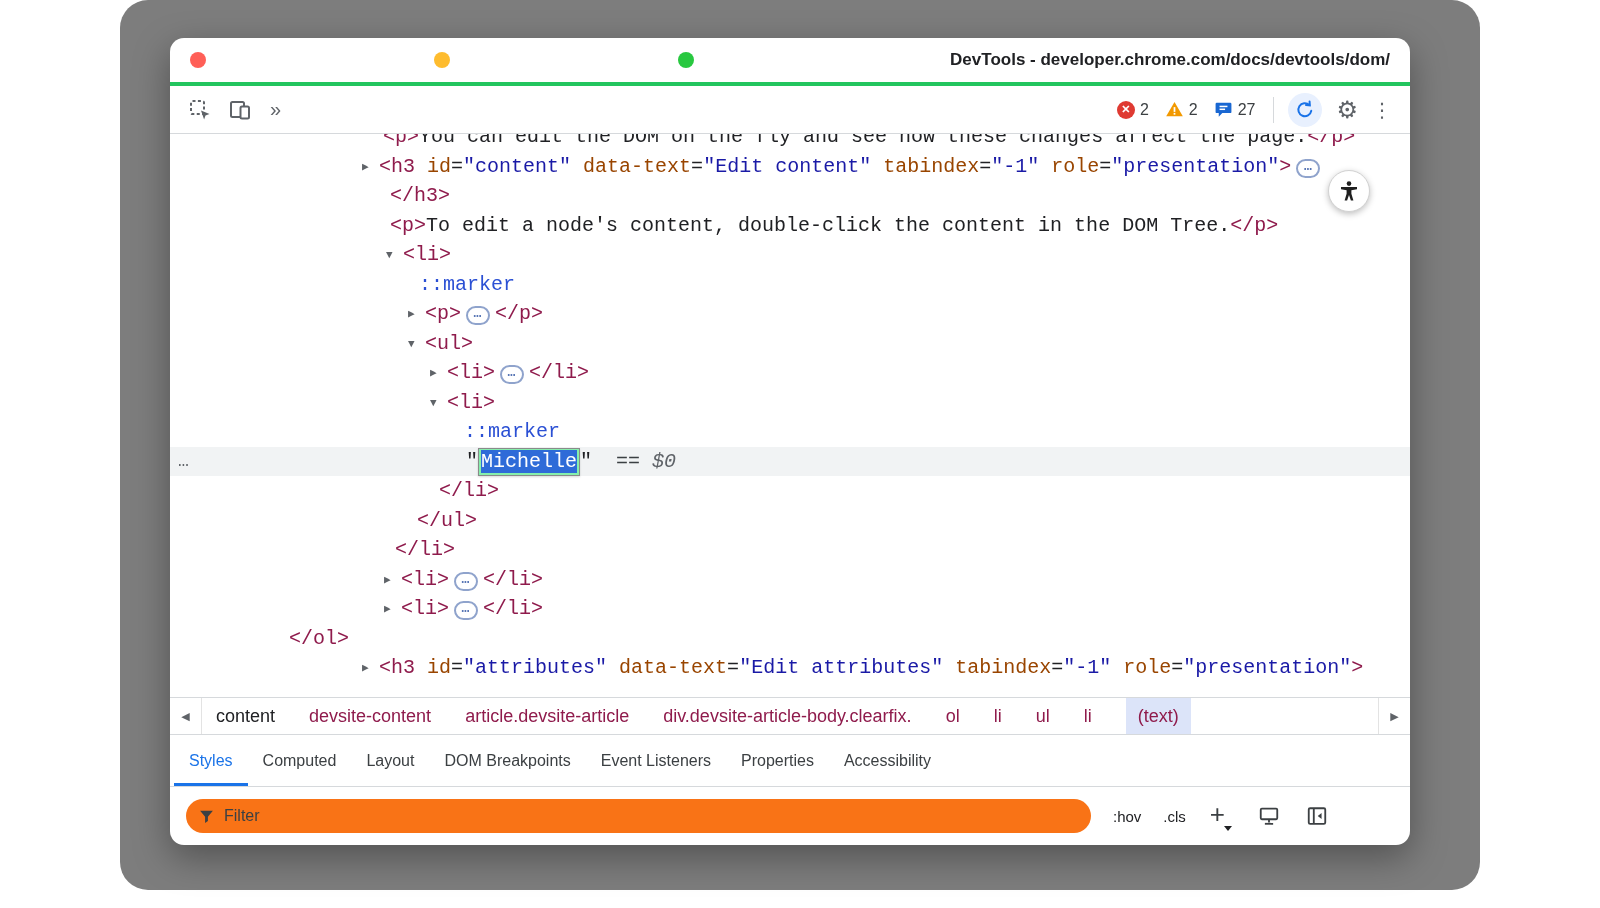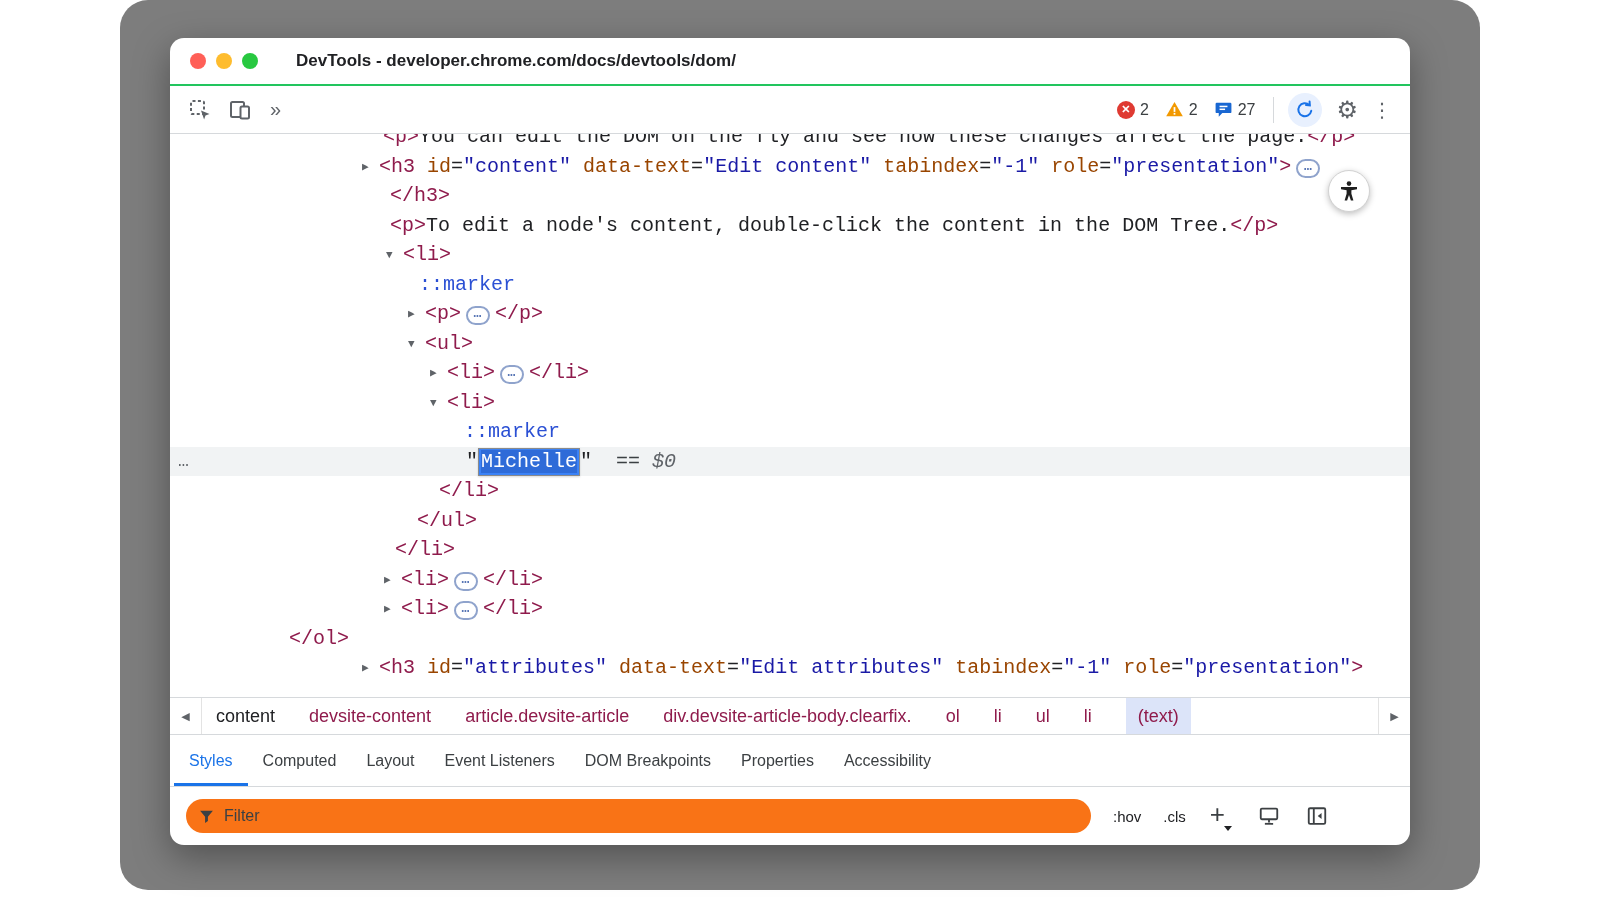--- a/index.html
+++ b/index.html
@@ -9,21 +9,21 @@
   .backdrop { position:absolute; left:120px; top:0; width:1360px; height:890px;
               background:#7d7d7d; border-radius:28px; }
 
   .window { position:absolute; left:170px; top:38px; width:1240px; height:807px;
             background:#ffffff; border-radius:14px; overflow:hidden;
             box-shadow:0 12px 36px rgba(0,0,0,.35);
             display:flex; flex-direction:column; }
 
   
   .titlebar { height:48px; flex:0 0 48px; display:flex; align-items:center;
-              padding:0 20px; border-bottom:2px solid #22c55e; }
+              padding:0 20px; border-bottom:4px solid #22c55e;justify-content:space-between; }
   .tl { width:16px; height:16px; border-radius:50%; margin-right:10px; }
   .tl.red{background:#ff5f57;} .tl.yellow{background:#febc2e;} .tl.green{background:#28c840;}
   .win-title { margin-left:28px; font-size:17px; font-weight:bold; color:#202124; }
 
   
   .toolbar { height:48px; flex:0 0 48px; display:flex; align-items:center;
              padding:0 10px; border-bottom:1px solid #d6d9dc; }
   .tool-ic { width:26px; height:26px; display:flex; align-items:center; justify-content:center;
              margin:0 7px; color:#5f6368; }
   .tabs { display:flex; height:100%; margin-left:14px; }
@@ -56,21 +56,21 @@
   .tk-val    { color:#1a1aa6; }
   .tk-pun    { color:#202124; }
   .tk-txt    { color:#202124; }
   .tk-pseudo { color:#2b50d4; }
   .tk-eq     { color:#3c4043; }
   .tk-var    { color:#5f6368; font-style:italic; }
   .pill { display:inline-block; min-width:24px; text-align:center;
           border:2px solid #8fa3cc; border-radius:10px; color:#5876b5;
           font-size:13px; line-height:12px; padding:0 4px 3px; margin:0 5px;
           vertical-align:2px; font-weight:bold; letter-spacing:1px; }
-  .editbox { display:inline-block; background:#3b82f6; border:1px solid #8a8a8a;
+  .editbox { display:inline-block; background:#86efac; border:1px solid #8a8a8a;
              padding:0 2px; line-height:26px; box-shadow:0 1px 2px rgba(0,0,0,.15); }
   .selected-text { background:#2e6bd8; color:#fff; }
 
   
   .a11y-btn { position:absolute; left:1158px; top:132px; width:42px; height:42px;
               border-radius:50%; background:#fff; border:1px solid #d2d2d2;
               box-shadow:0 2px 6px rgba(0,0,0,.25); display:flex; align-items:center;
               justify-content:center; z-index:5; }
 
   
@@ -207,22 +207,22 @@
         <span class="crumb">li</span>
         <span class="crumb selected">(text)</span>
       </div>
     <span class="crumb-scroll right">▶</span>
   </div>
 
   <div class="ptabs">
       <div class="ptab active">Styles</div>
       <div class="ptab">Computed</div>
       <div class="ptab">Layout</div>
+      <div class="ptab">DOM Breakpoints</div>
       <div class="ptab">Event Listeners</div>
-      <div class="ptab">DOM Breakpoints</div>
       <div class="ptab">Properties</div>
       <div class="ptab">Accessibility</div>
     </div>
 
   <div class="filter-bar">
     <div class="filter-field">
       <svg width="17" height="17" viewBox="0 0 24 24">
           <path d="M3 4 h18 l-7 8.2 v6.3 l-4 2.5 v-8.8 z" fill="#3c4043"></path>
         </svg>
       <input type="text" placeholder="Filter" style="">

